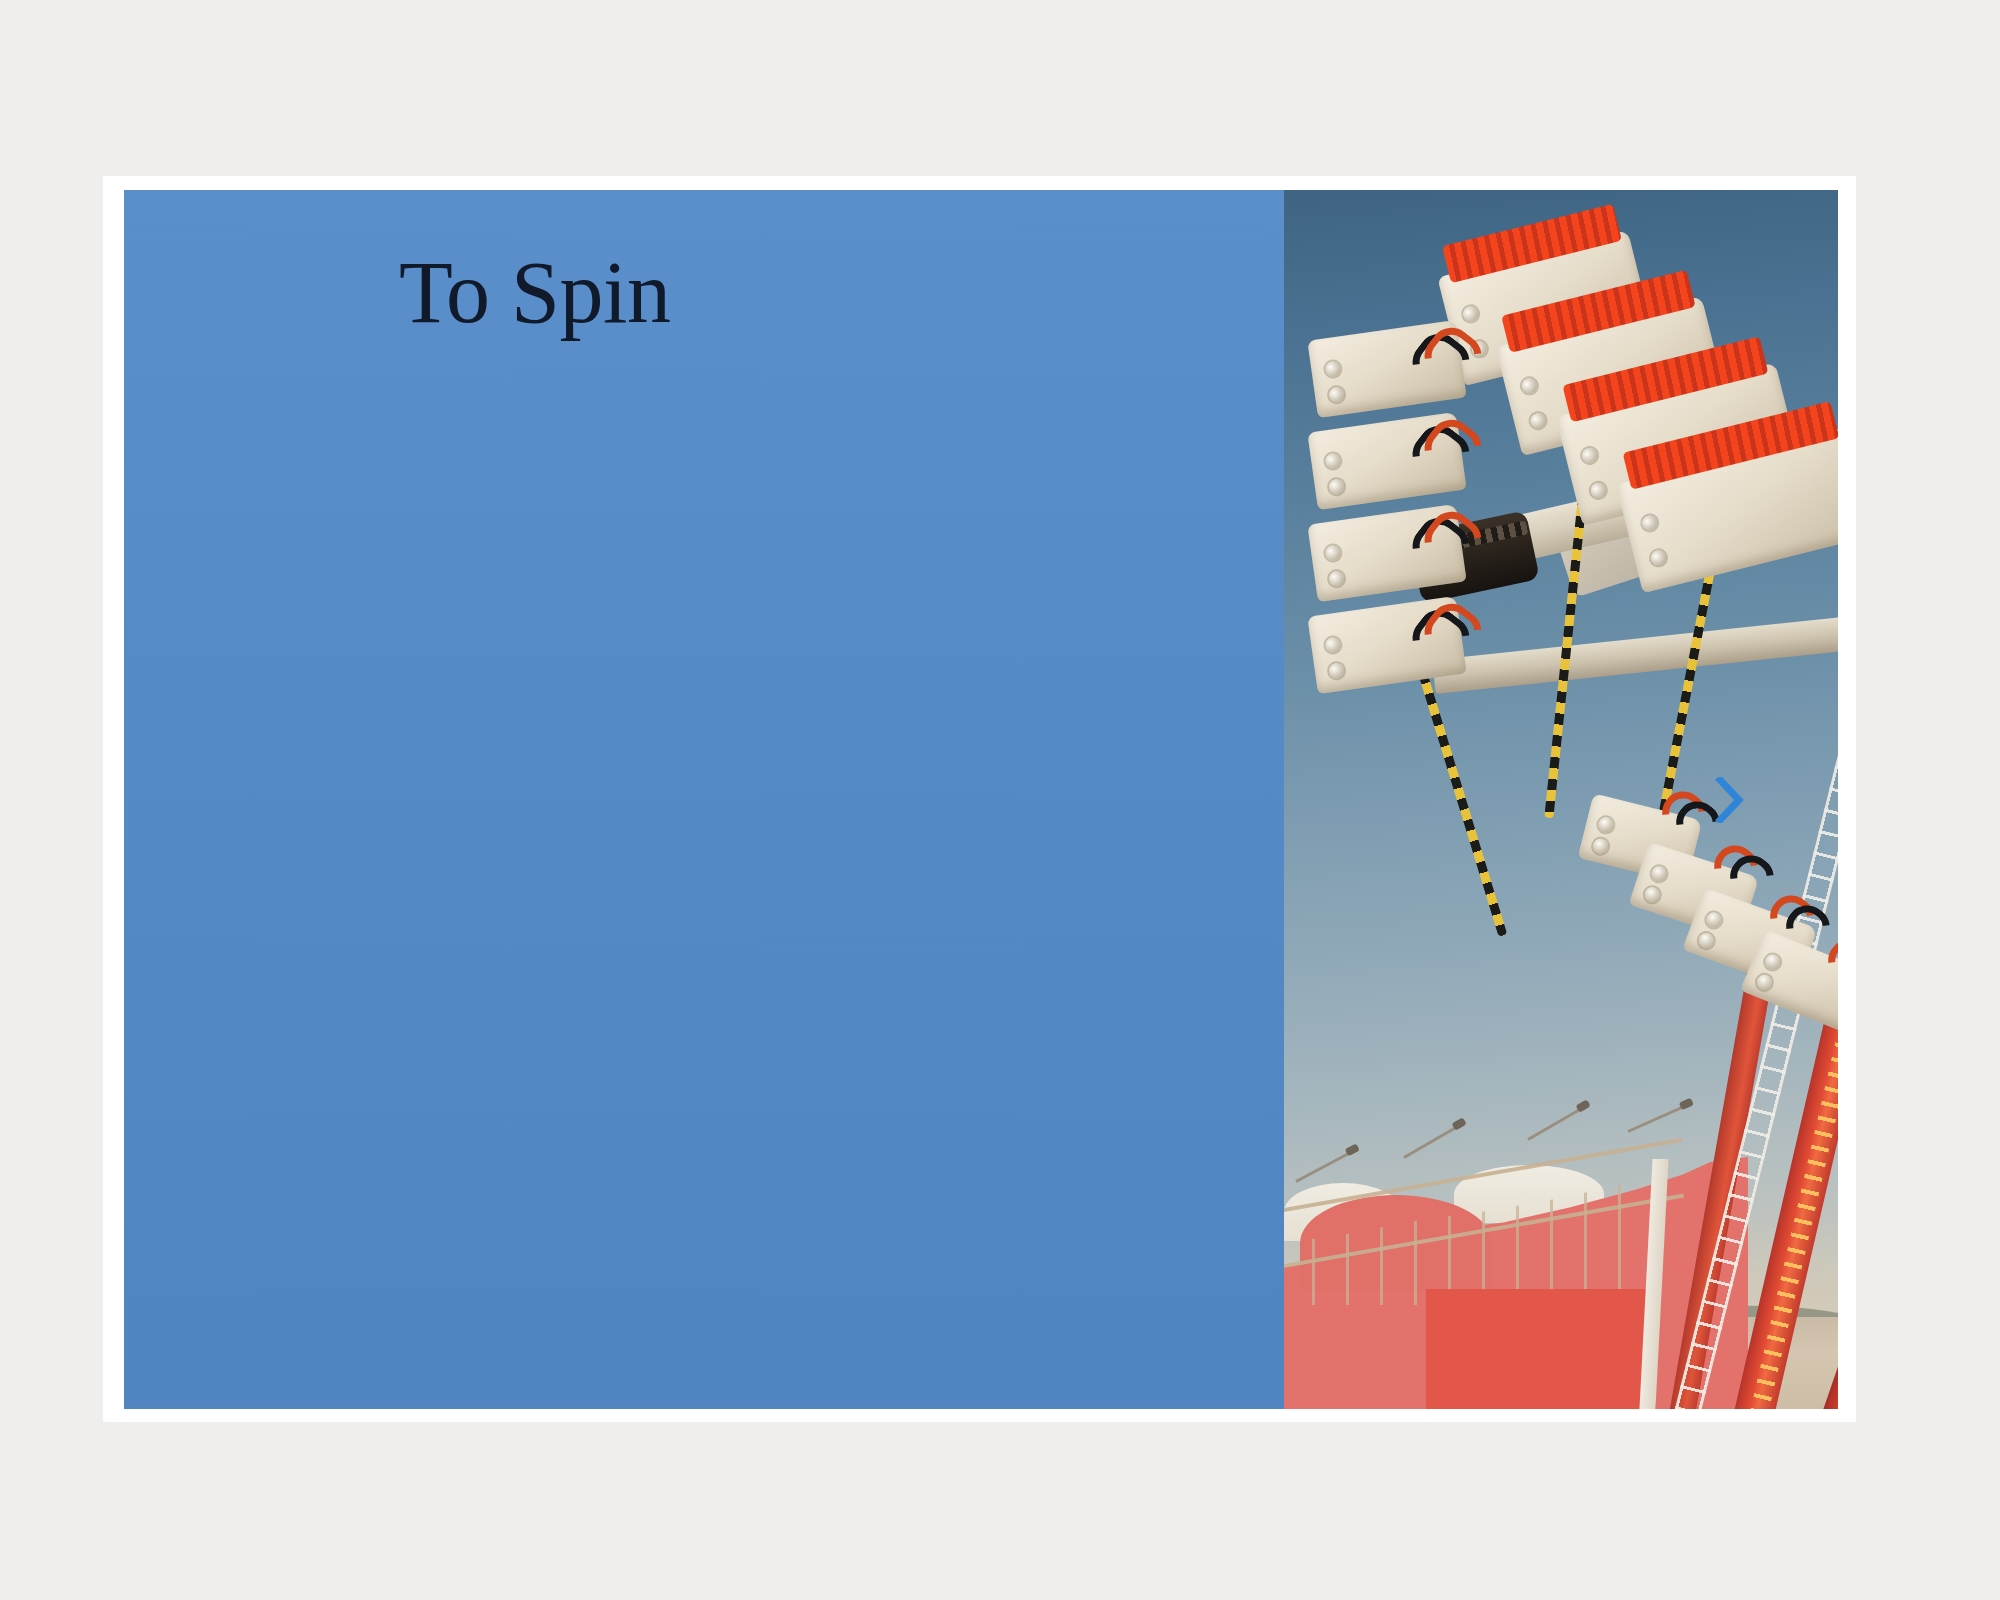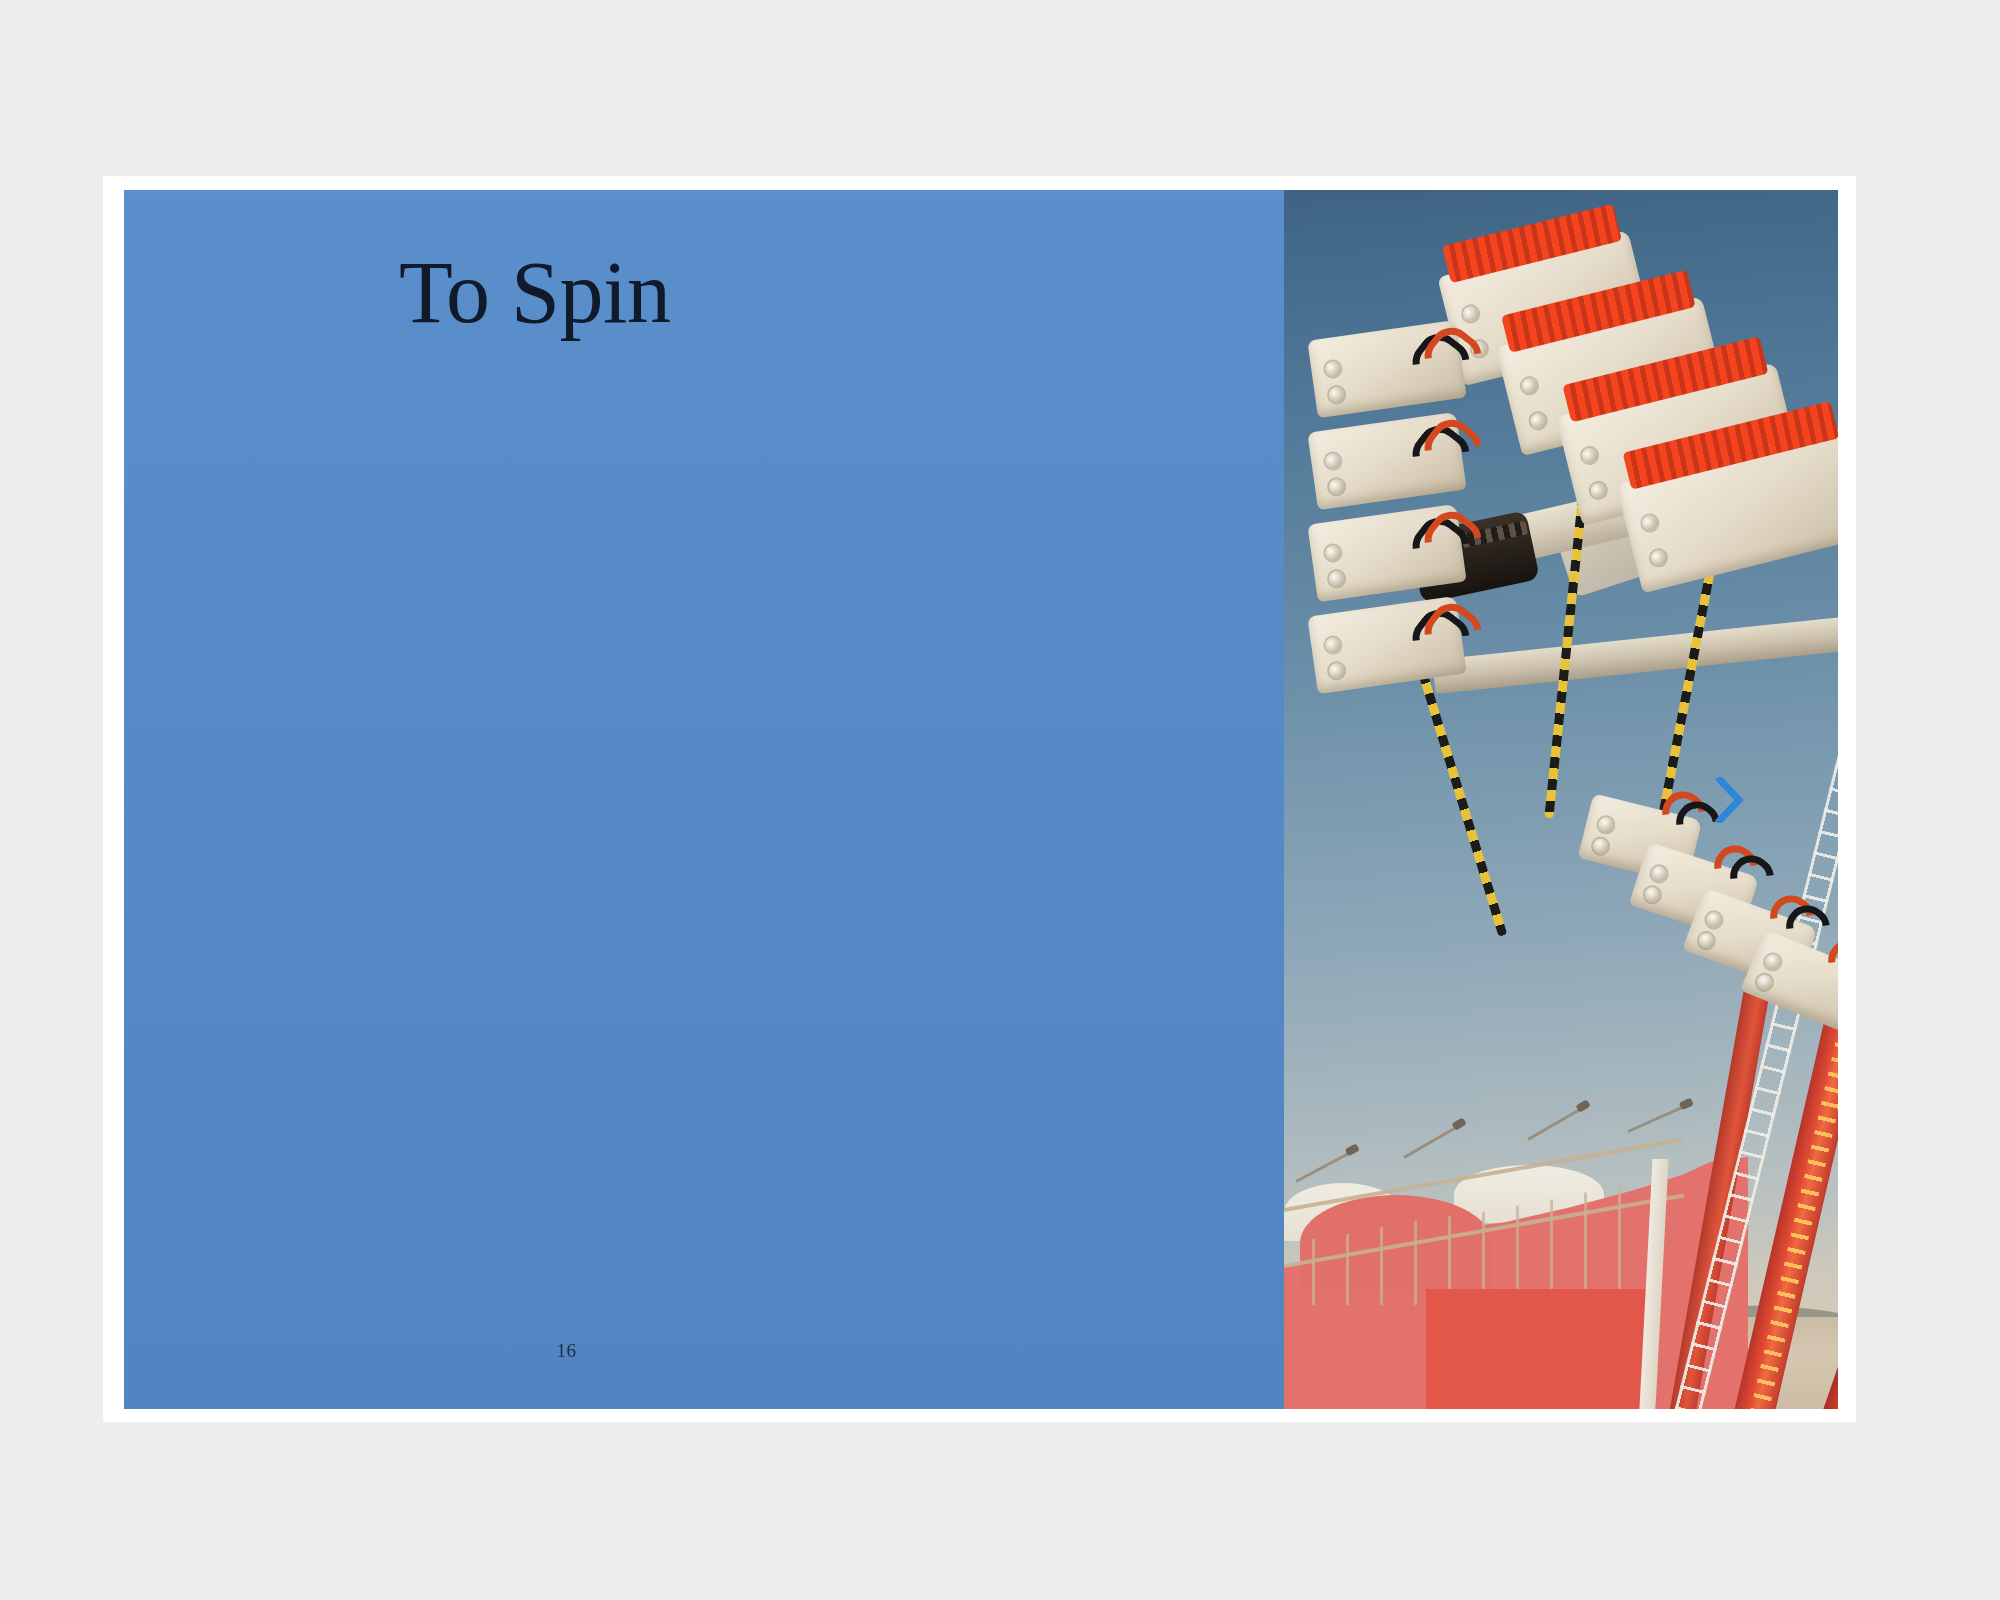--- a/index.html
+++ b/index.html
@@ -344,23 +344,20 @@
 
   <div class="paper-frame"></div>
 
   <div class="spread">
 
     <div class="page-left">
       <div class="page-left-tint"></div>
 
       <div class="chapter-title">To Spin</div>
 
-      <div class="folio">
-        <span class="folio-inner">16</span>
-      </div>
     </div>
 
     <div class="page-right">
 
       <div class="sky"></div>
       <div class="haze"></div>
       <div class="hills"></div>
       <div class="ground"></div>
 
       <div class="pavilion">

